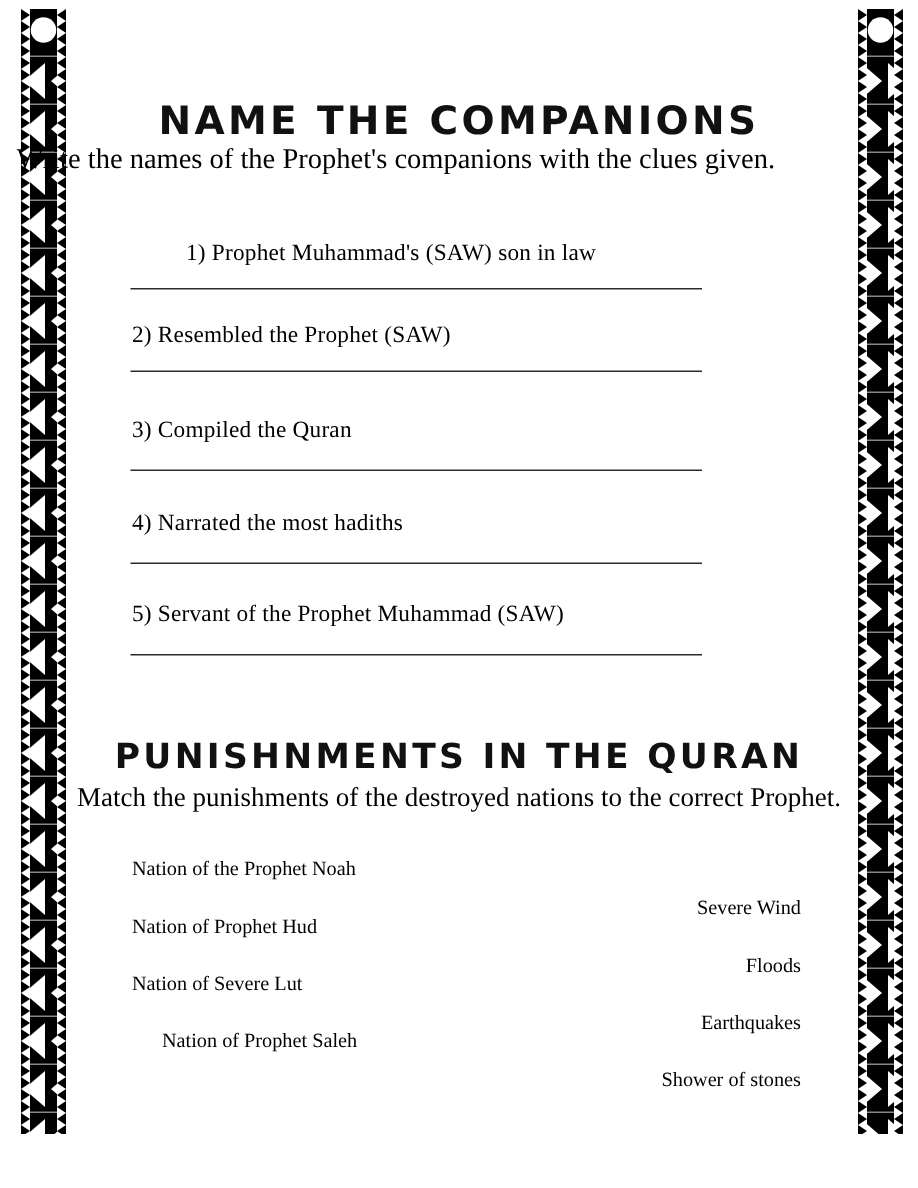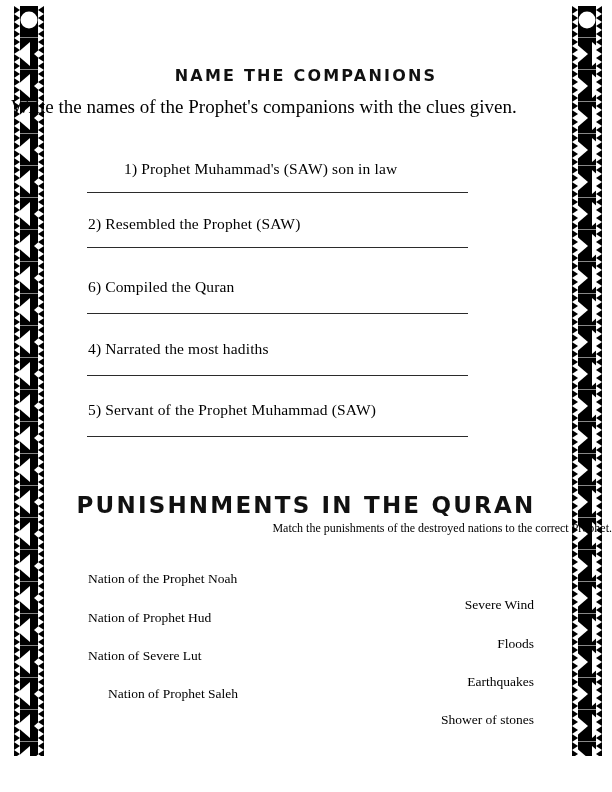--- a/index.html
+++ b/index.html
@@ -125,42 +125,42 @@
       </defs>
       <rect x="0" y="0" width="6" height="750" fill="url(#sawL2)"></rect>
       <rect x="24" y="0" width="6" height="750" fill="url(#sawR2)"></rect>
       <rect x="6" y="0" width="18" height="30" fill="#000000"></rect>
       <circle cx="15" cy="14" r="8.5" fill="#ffffff"></circle>
       <rect x="6" y="30" width="18" height="720" fill="url(#triR)"></rect>
     </svg>
   </div>
 </div>
 
-<div class="section-title" style="position:absolute; left:0; top:66px; width:612px; font-size:16px;">NAME THE COMPANIONS</div>
+<div class="section-title" style="position:absolute; left:0; top:66px; width:612px; font-size:26px;">NAME THE COMPANIONS</div>
 
 <div class="section-sub" style="position:absolute; left:0; top:96px; width:528px; font-size:19px;">Write the names of the Prophet's companions with the clues given.</div>
 
 <div class="q-text" style="left:88px; top:160px;margin-left:36px;">1) Prophet Muhammad's (SAW) son in law</div>
 <div class="q-line" style="top:192px;"></div>
 
 <div class="q-text" style="left:88px; top:215px;">2) Resembled the Prophet (SAW)</div>
 <div class="q-line" style="top:247px;"></div>
 
-<div class="q-text" style="left:88px; top:278px;">6) Compiled the Quran</div>
+<div class="q-text" style="left:88px; top:278px;">3) Compiled the Quran</div>
 <div class="q-line" style="top:313px;"></div>
 
 <div class="q-text" style="left:88px; top:340px;">4) Narrated the most hadiths</div>
 <div class="q-line" style="top:375px;"></div>
 
 <div class="q-text" style="left:88px; top:401px;">5) Servant of the Prophet Muhammad (SAW)</div>
 <div class="q-line" style="top:436px;"></div>
 
 <div class="section-title" style="position:absolute; left:0; top:492px; width:612px; font-size:23px;">PUNISHNMENTS IN THE QURAN</div>
 
-<div class="section-sub" style="position:absolute; left:0; top:521px; width:612px; font-size:12px;text-align:right;">Match the punishments of the destroyed nations to the correct Prophet.</div>
+<div class="section-sub" style="position:absolute; left:0; top:521px; width:612px; font-size:18px;">Match the punishments of the destroyed nations to the correct Prophet.</div>
 
 <div class="match-left" style="top:571px;">Nation of the Prophet Noah</div>
 <div class="match-right" style="top:571px;">Severe Wind</div>
 
 <div class="match-left" style="top:610px;">Nation of Prophet Hud</div>
 <div class="match-right" style="top:610px;">Floods</div>
 
 <div class="match-left" style="top:648px;">Nation of Severe Lut</div>
 <div class="match-right" style="top:648px;">Earthquakes</div>
 

